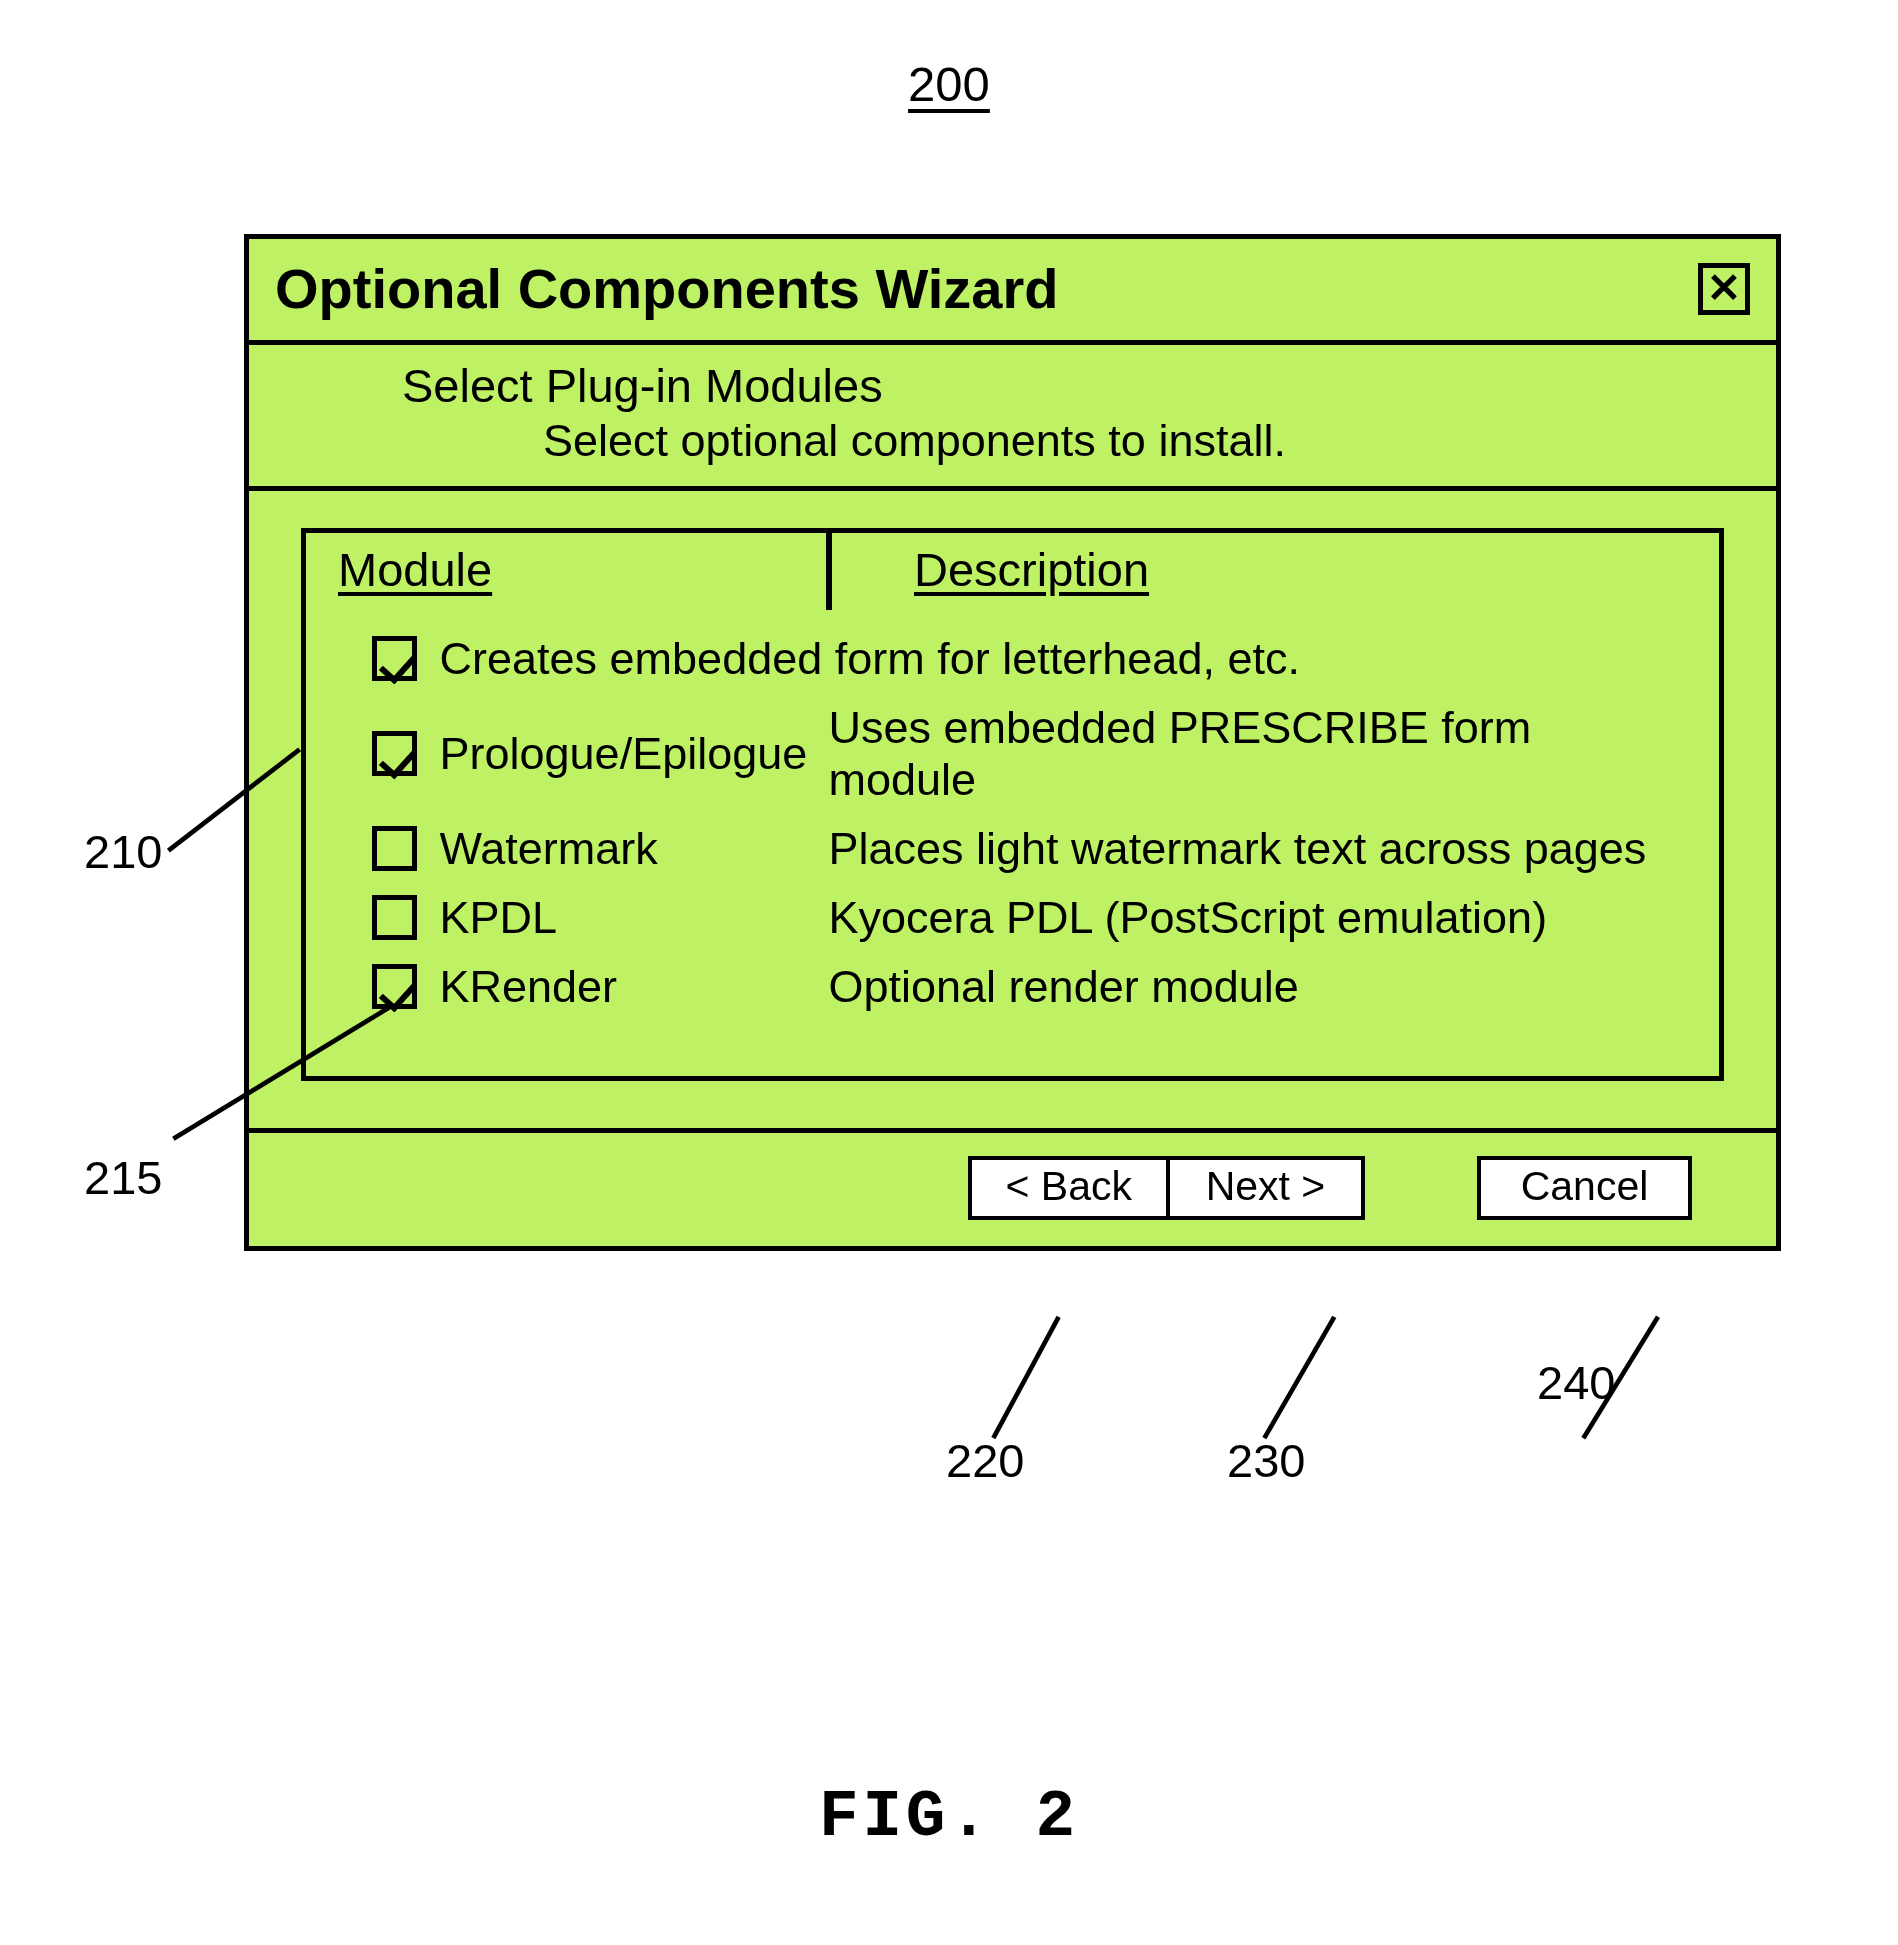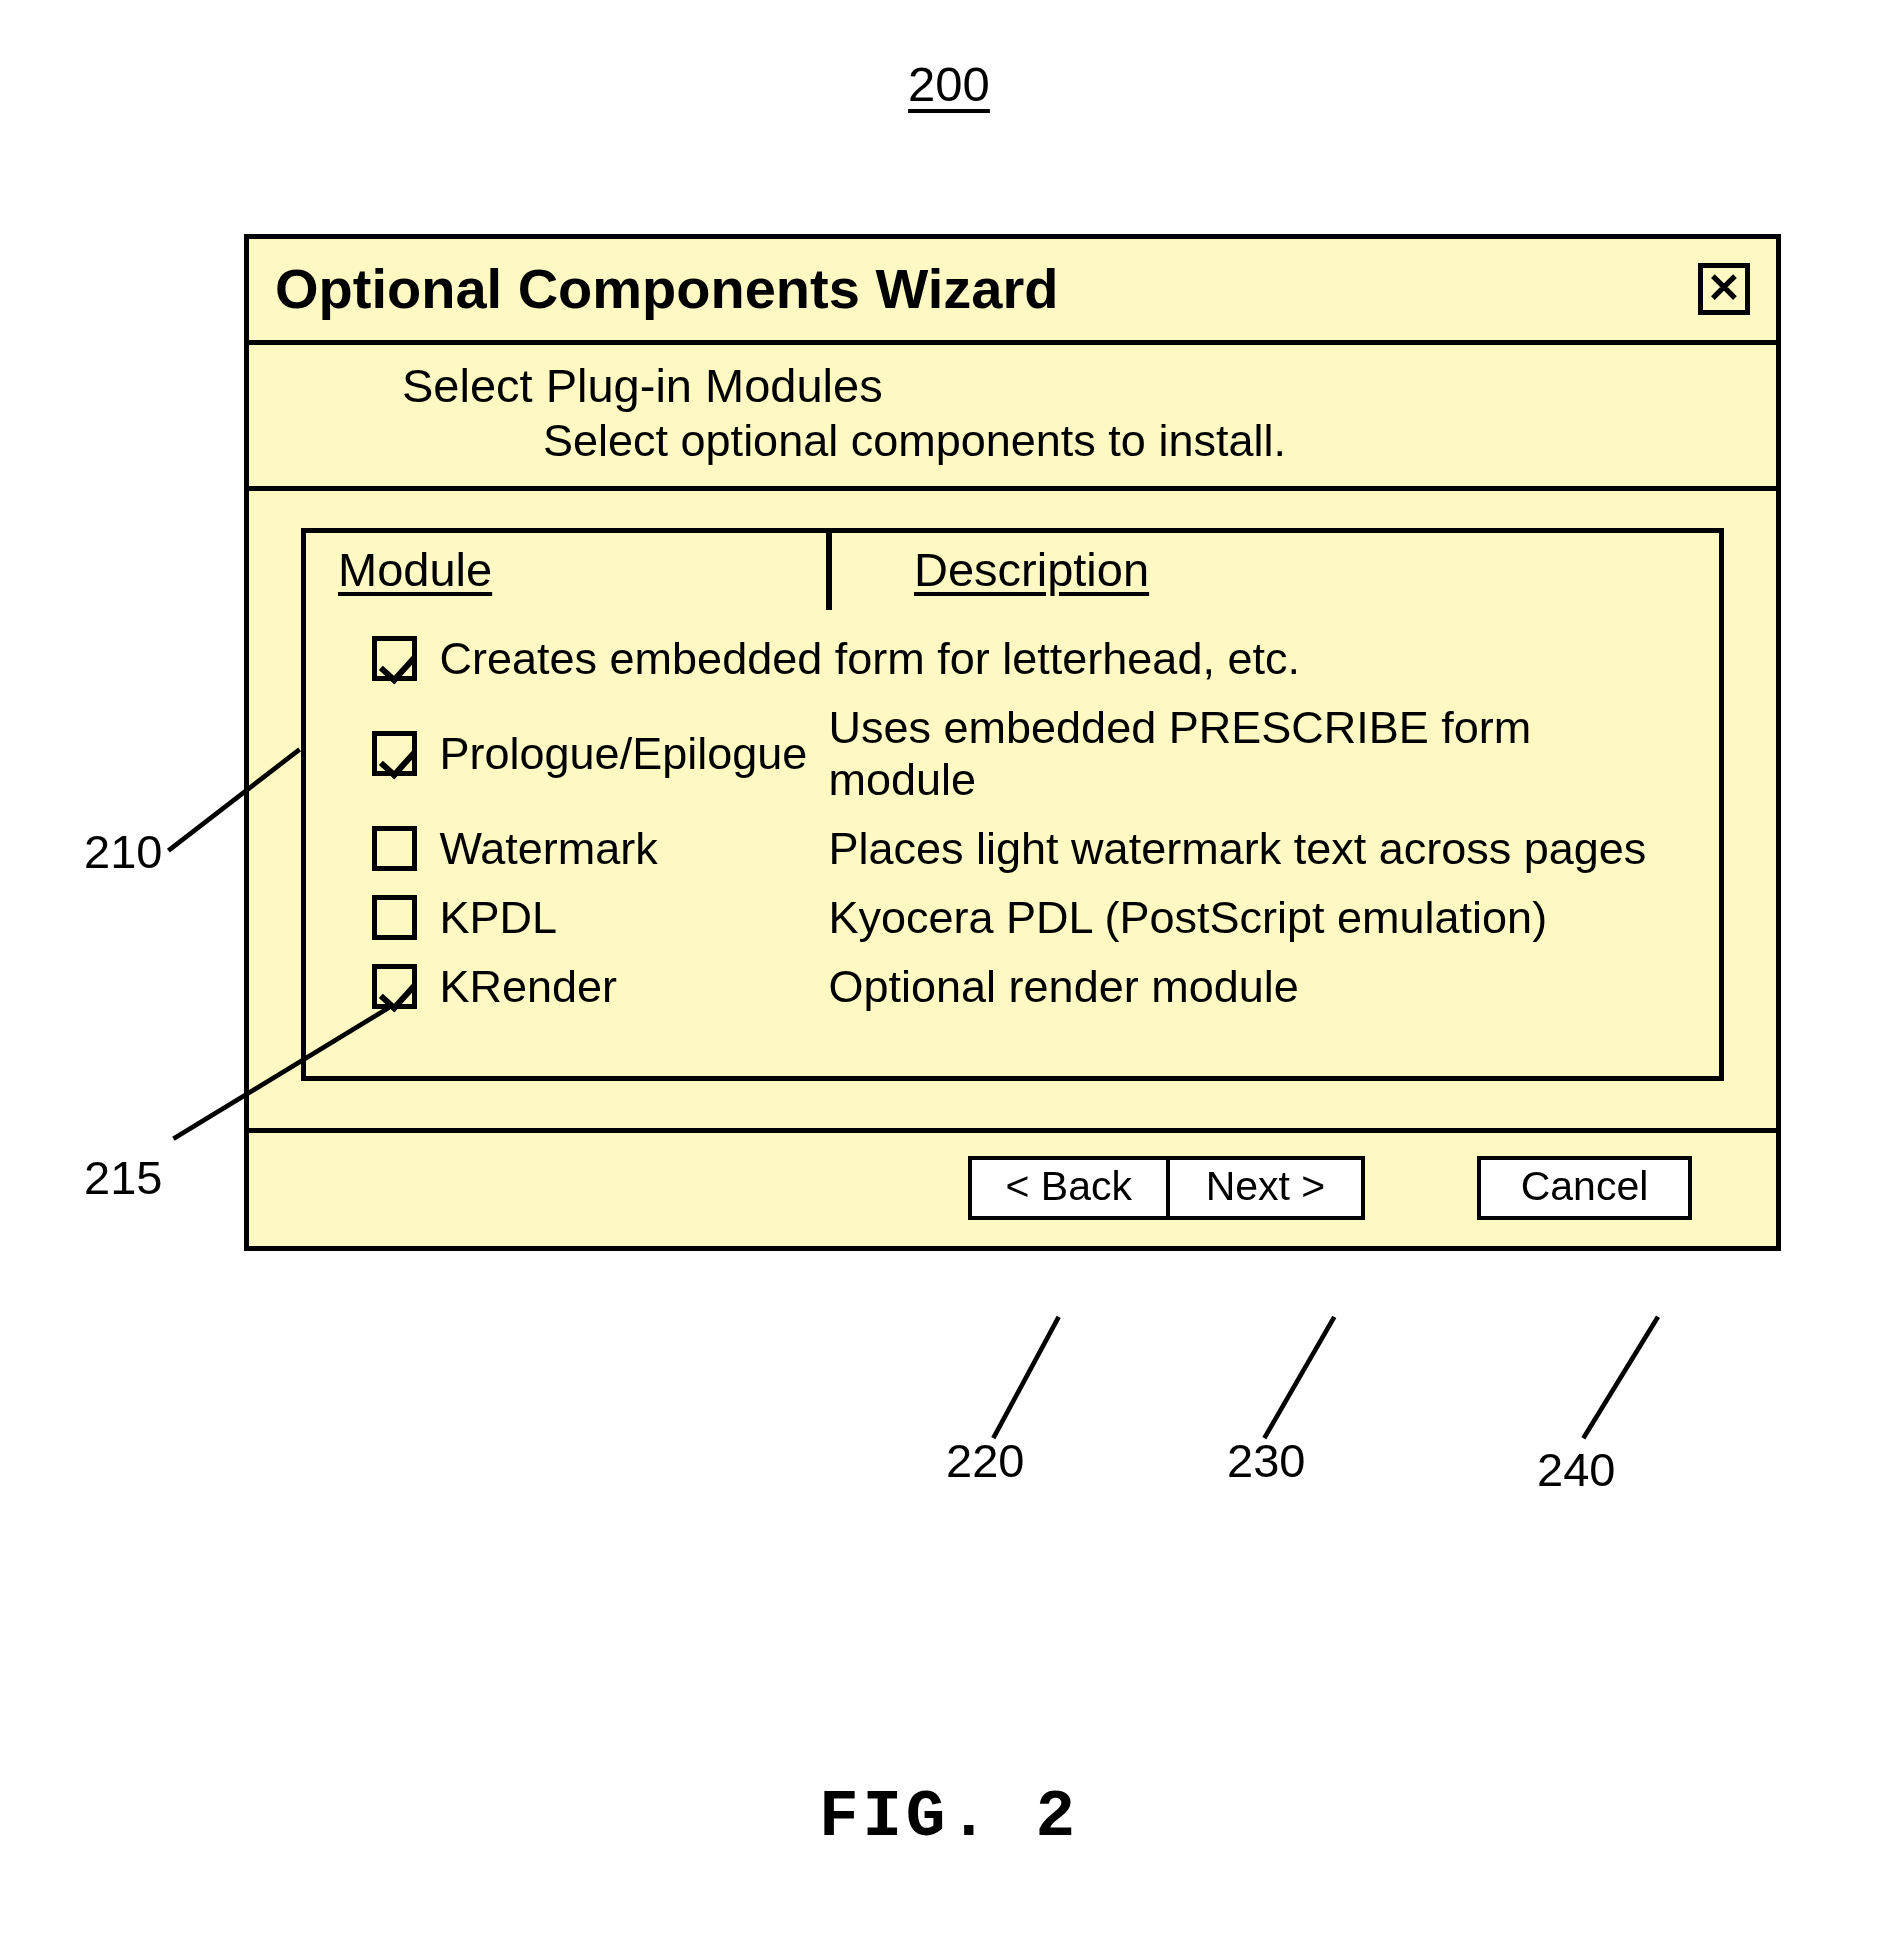--- a/index.html
+++ b/index.html
@@ -23,21 +23,21 @@
       font-size: 49px;
       text-decoration: underline;
       text-underline-offset: 7.5px;
     }
     .wizard {
       position: absolute;
       left: 244px;
       top: 234px;
       width: 1537px;
       border: 5.6px solid #000;
-      background: #fef9c3;
+      background: #bef264;
     }
     .titlebar {
       display: flex;
       justify-content: space-between;
       align-items: center;
       padding: 17px 26px 19px 26px;
       border-bottom: 5.6px solid #000;
     }
     .titlebar-title {
       font-size: 56px;
@@ -240,20 +240,20 @@
   <div class="callout-label" style="left:946px; top:1433px;">220</div>
   <svg class="lead" style="left:984px; top:1307px;" width="112" height="141" viewBox="0 0 120 150">
     <line x1="80" y1="10" x2="10" y2="140" stroke="#000" stroke-width="5"></line>
   </svg>
 
   <div class="callout-label" style="left:1227px; top:1433px;">230</div>
   <svg class="lead" style="left:1255px; top:1307px;" width="112" height="141" viewBox="0 0 120 150">
     <line x1="85" y1="10" x2="10" y2="140" stroke="#000" stroke-width="5"></line>
   </svg>
 
-  <div class="callout-label" style="left:1537px; top:1442px;">240</div>
+  <div class="callout-label" style="left:1537px; top:1355px;">240</div>
   <svg class="lead" style="left:1574px; top:1307px;" width="112" height="141" viewBox="0 0 120 150">
     <line x1="90" y1="10" x2="10" y2="140" stroke="#000" stroke-width="5"></line>
   </svg>
 
   <div class="fig-caption">FIG. 2</div>
 </div>
 
 
 </body></html>

